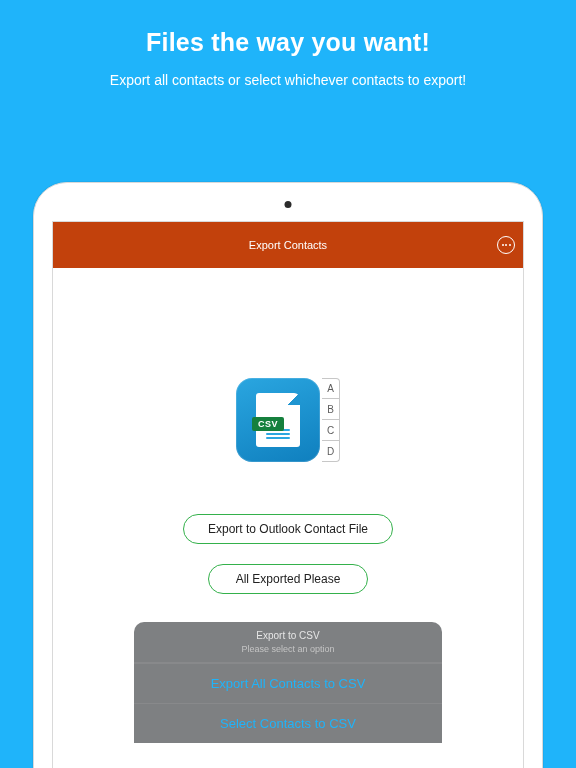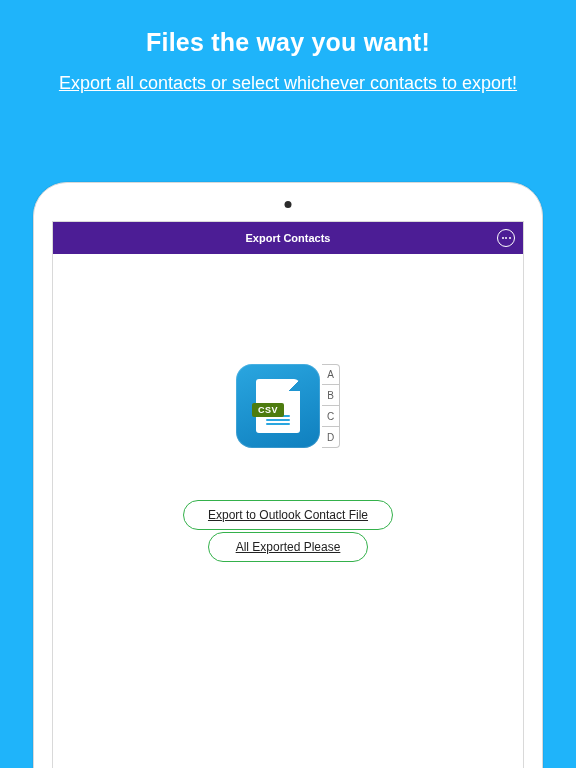--- a/index.html
+++ b/index.html
@@ -16,24 +16,23 @@
       color: #fff;
       padding: 28px 40px 34px;
     }
     .hero h1 {
       font-size: 25px;
       font-weight: 700;
       letter-spacing: .2px;
       margin-bottom: 14px;
     }
     .hero p {
-      font-size: 18px;
+      font-size: 14px;
       font-weight: 300;
       line-height: 1.35;
-      text-decoration: underline;
     }
 
     
     .ipad {
       position: absolute;
       left: 50%;
       transform: translateX(-50%);
       top: 182px;
       width: 510px;
       background: #fff;
@@ -56,25 +55,25 @@
       width: 100%;
       height: 548px;
       background: #fff;
       border: 1px solid #d9d9d9;
       overflow: hidden;
       position: relative;
     }
 
     
     .navbar {
-      height: 32px;
-      background: #4c1d95;
+      height: 46px;
+      background: #c2410c;
       color: #fff;
       font-size: 11px;
-      font-weight: 700;
+      font-weight: 400;
       display: flex;
       align-items: center;
       justify-content: center;
       position: relative;
     }
     .more-btn {
       position: absolute;
       right: 8px;
       top: 50%;
       transform: translateY(-50%);
@@ -132,21 +131,21 @@
       position:absolute;
       top:0; right:0;
       width:12px; height:12px;
       background: linear-gradient(135deg, transparent 50%, #1f95d1 50%);
       border-top-right-radius:3px;
     }
     .doc .band{
       position:absolute;
       top:24px;
       left:-4px;
-      background:#4d7c0f;
+      background:#15803d;
       color:#fff;
       font-size:9px;
       font-weight:700;
       letter-spacing:.5px;
       padding:2px 6px;
       border-radius:2px;
     }
     .doc .lines{
       width:24px;
       display:flex;
@@ -184,24 +183,23 @@
       min-width: 210px;
       height: 30px;
       border:1px solid #34b14b;
       background:#fff;
       color:#222;
       font-size:12px;
       border-radius:15px;
       display:flex;
       align-items:center;
       justify-content:center;
-      margin-bottom:2px;
+      margin-bottom:20px;
       cursor:pointer;
       padding: 0 20px;
-      text-decoration: underline;
     }
 
     
     .sheet{
       width: 308px;
       background:#5e6063cc;
       backdrop-filter: blur(4px);
       border-radius:10px 10px 0 0;
       margin-top:8px;
       overflow:hidden;
@@ -274,16 +272,28 @@
         </div>
       </div>
 
       <div class="pill-btn">
         <span>Export to Outlook Contact File</span>
       </div>
       <div class="pill-btn" style="min-width:160px">
         <span>All Exported Please</span>
       </div>
 
+      <div class="sheet">
+        <div class="sheet-hdr">
+          <div class="t">Export to CSV</div>
+          <div class="s">Please select an option</div>
+        </div>
+        <div class="sheet-opt">
+          <span>Export All Contacts to CSV</span>
+        </div>
+        <div class="sheet-opt">
+          <span>Select Contacts to CSV</span>
+        </div>
+      </div>
 
     </div>
   </div>
 </div>
 
 </body></html>

